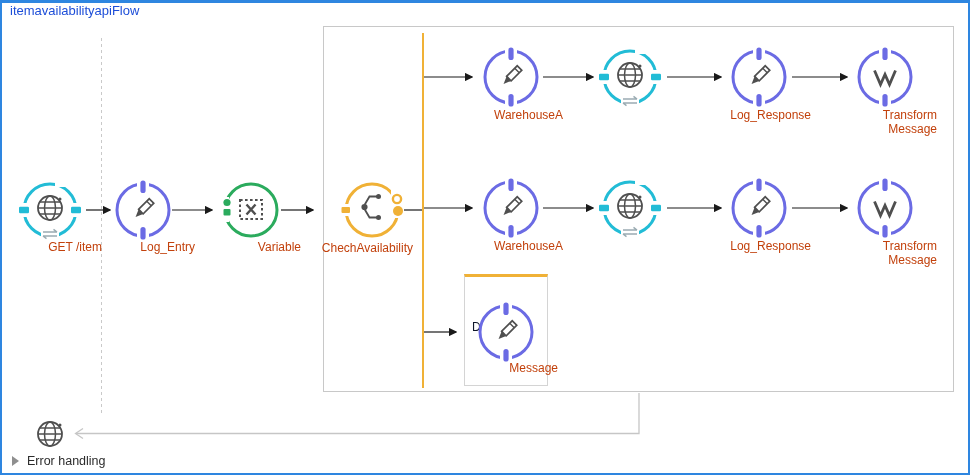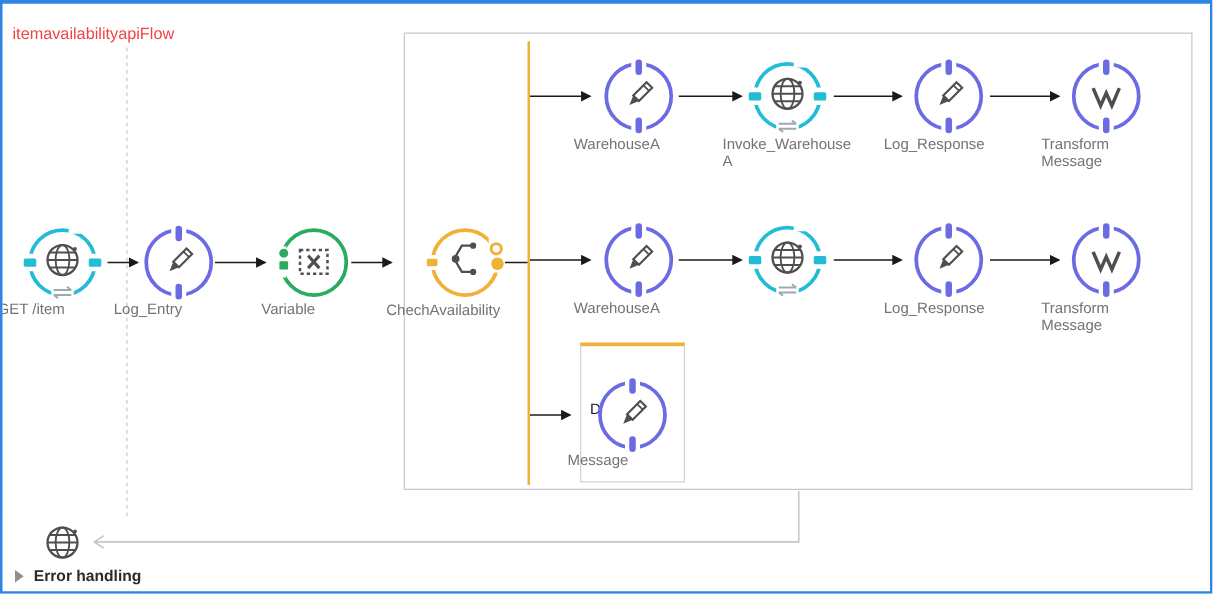--- a/index.html
+++ b/index.html
@@ -4,39 +4,39 @@
 <style>
   html,body { margin:0; padding:0; background:#e8e8e8; }
   #frame {
     position:relative; width:970px; height:475px; box-sizing:border-box;
     background:#ffffff;
     border:2px solid var(--selection-blue,#2e86e0);
     border-top-width:3px;
     overflow:hidden;
     font-family:"Liberation Sans", sans-serif;
   }
-  .title { position:absolute; left:8px; top:16px; font-size:13px; color:#ef4444; z-index:4; }
+  .title { position:absolute; left:8px; top:0; font-size:13px; color:#1d4ed8; z-index:4; }
 
   .scope  { position:absolute; left:321px; top:23px; width:631px; height:366px;
             background:#fff; border:1px solid #c8c8c8; box-sizing:border-box; z-index:1; }
   .defbox { position:absolute; left:462px; top:271px; width:84px; height:112px;
             background:#fff; border:1px solid #d4d4d4;
             border-top:3px solid var(--choice-orange,#f0b136);
             box-sizing:border-box; z-index:2; }
   .defbox .deflabel { font-size:12px; color:#0f172a; padding:3px 0 0 7px;margin-top:40px; }
 
   #ov { position:absolute; left:0; top:0; z-index:5; pointer-events:none; }
 
   .node   { position:absolute; width:64px; height:64px; z-index:6; }
   .node svg { display:block; }
-  .nlabel { position:absolute; width:104px; text-align:left; font-size:12px;
-            line-height:14px; color:#737373; z-index:6; }
+  .nlabel { position:absolute; width:104px; text-align:right; font-size:12px;
+            line-height:14px; color:#c2410c; z-index:6; }
 
   .errrow { position:absolute; left:10px; top:451px; display:flex; align-items:center;
-            gap:8px; font-size:12.5px; color:#2b2b2b; z-index:4;font-weight:bold; }
+            gap:8px; font-size:12.5px; color:#2b2b2b; z-index:4; }
   .tri    { width:0; height:0; border-left:7px solid #8f8f8f;
             border-top:5px solid transparent; border-bottom:5px solid transparent; }
   .sep    { position:absolute; left:0; right:0; top:470px; height:1px; background:#dcdcdc; z-index:3; }
 
   .glow   { position:absolute; z-index:4; }
 
   
   .sc { stroke: var(--http-cyan,#22bcd6); }      .fc { fill: var(--http-cyan,#22bcd6); }
   .si { stroke: var(--core-indigo,#6b6be4); }    .fi { fill: var(--core-indigo,#6b6be4); }
   .sg { stroke: var(--variable-green,#2bab5d); } .fg { fill: var(--variable-green,#2bab5d); }
@@ -229,25 +229,24 @@
   </div>
 
   <div class="node" style="left:472px;top:297px">
     <svg width="64" height="64">
         <use href="#sym-logger"></use>
       </svg>
   </div>
 
   <div class="nlabel" style="left:-4px;top:237px">GET /item</div>
   <div class="nlabel" style="left:89px;top:237px">Log_Entry</div>
-  <div class="nlabel" style="left:207px;top:237px">Variable</div>
+  <div class="nlabel" style="left:195px;top:237px">Variable</div>
   <div class="nlabel" style="left:307px;top:238px">ChechAvailability</div>
 
   <div class="nlabel" style="left:457px;top:105px">WarehouseA</div>
-  <div class="nlabel" style="left:576px;top:105px">Invoke_Warehouse A</div>
   <div class="nlabel" style="left:705px;top:105px">Log_Response</div>
   <div class="nlabel" style="left:831px;top:105px">Transform Message</div>
 
   <div class="nlabel" style="left:457px;top:236px">WarehouseA</div>
   <div class="nlabel" style="left:705px;top:236px">Log_Response</div>
   <div class="nlabel" style="left:831px;top:236px">Transform Message</div>
 
   <div class="nlabel" style="left:452px;top:358px">Message</div>
 
   <svg class="glow" style="left:28px;top:411px" width="40" height="40">

